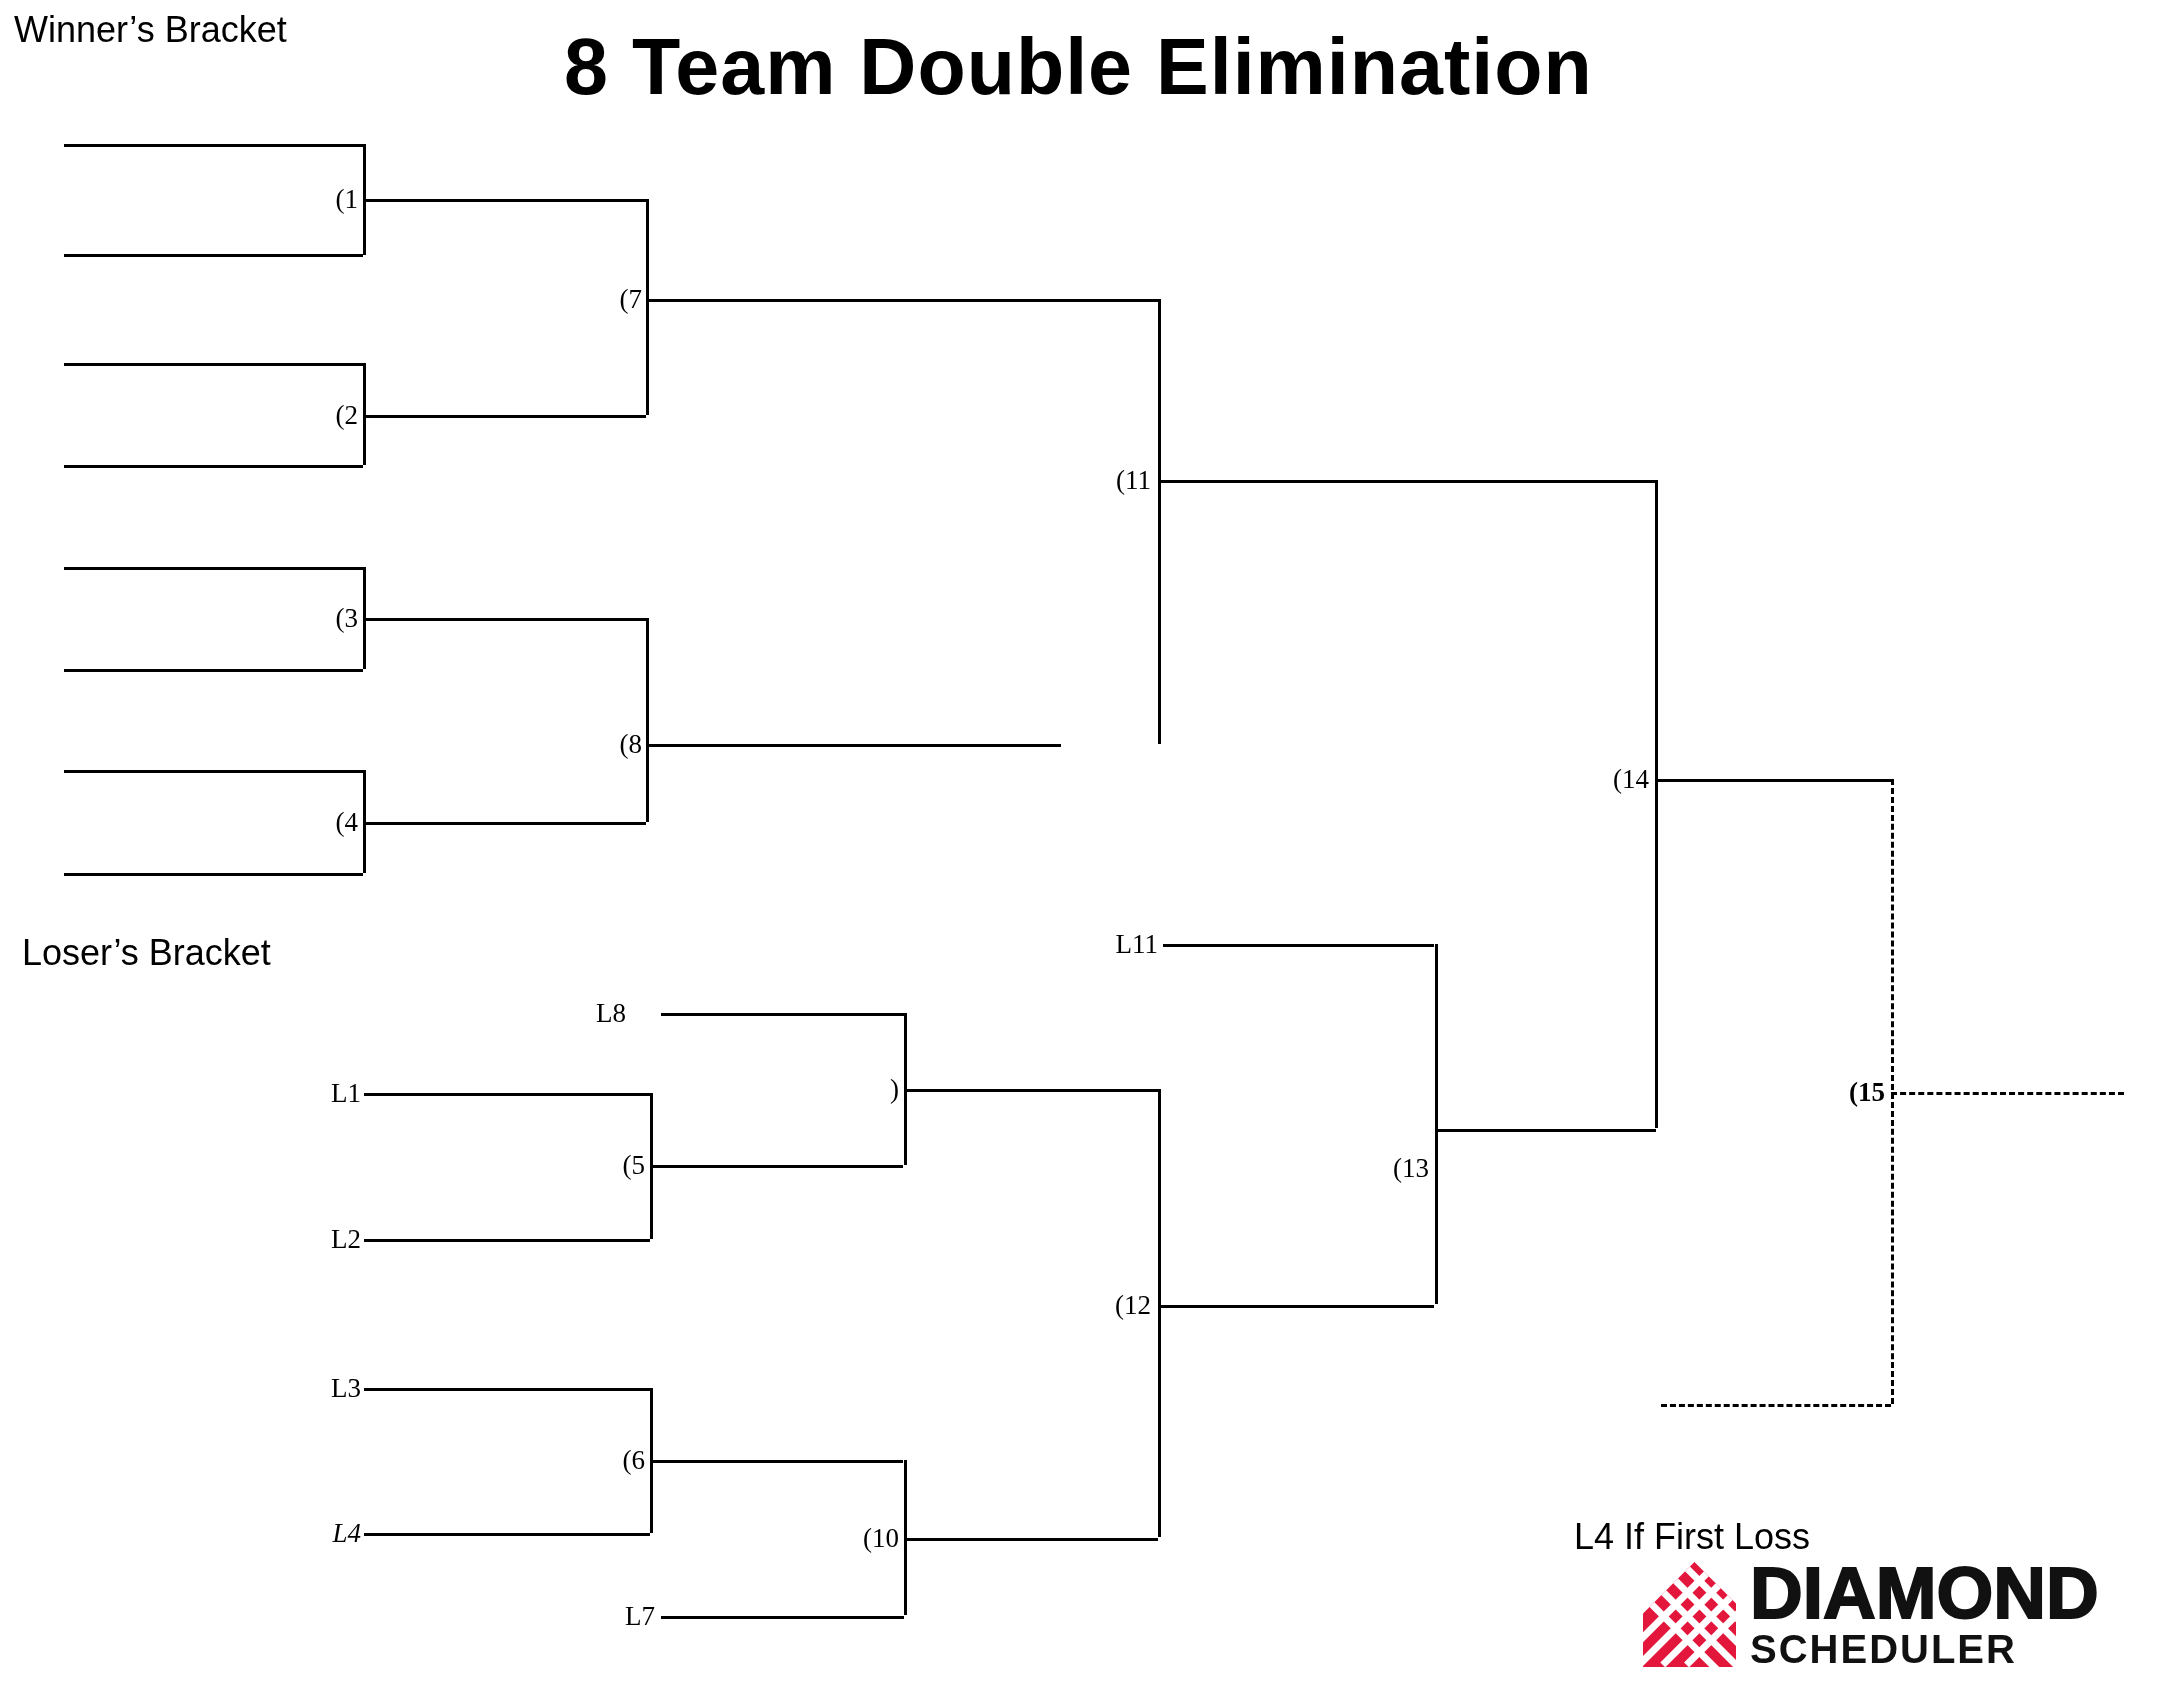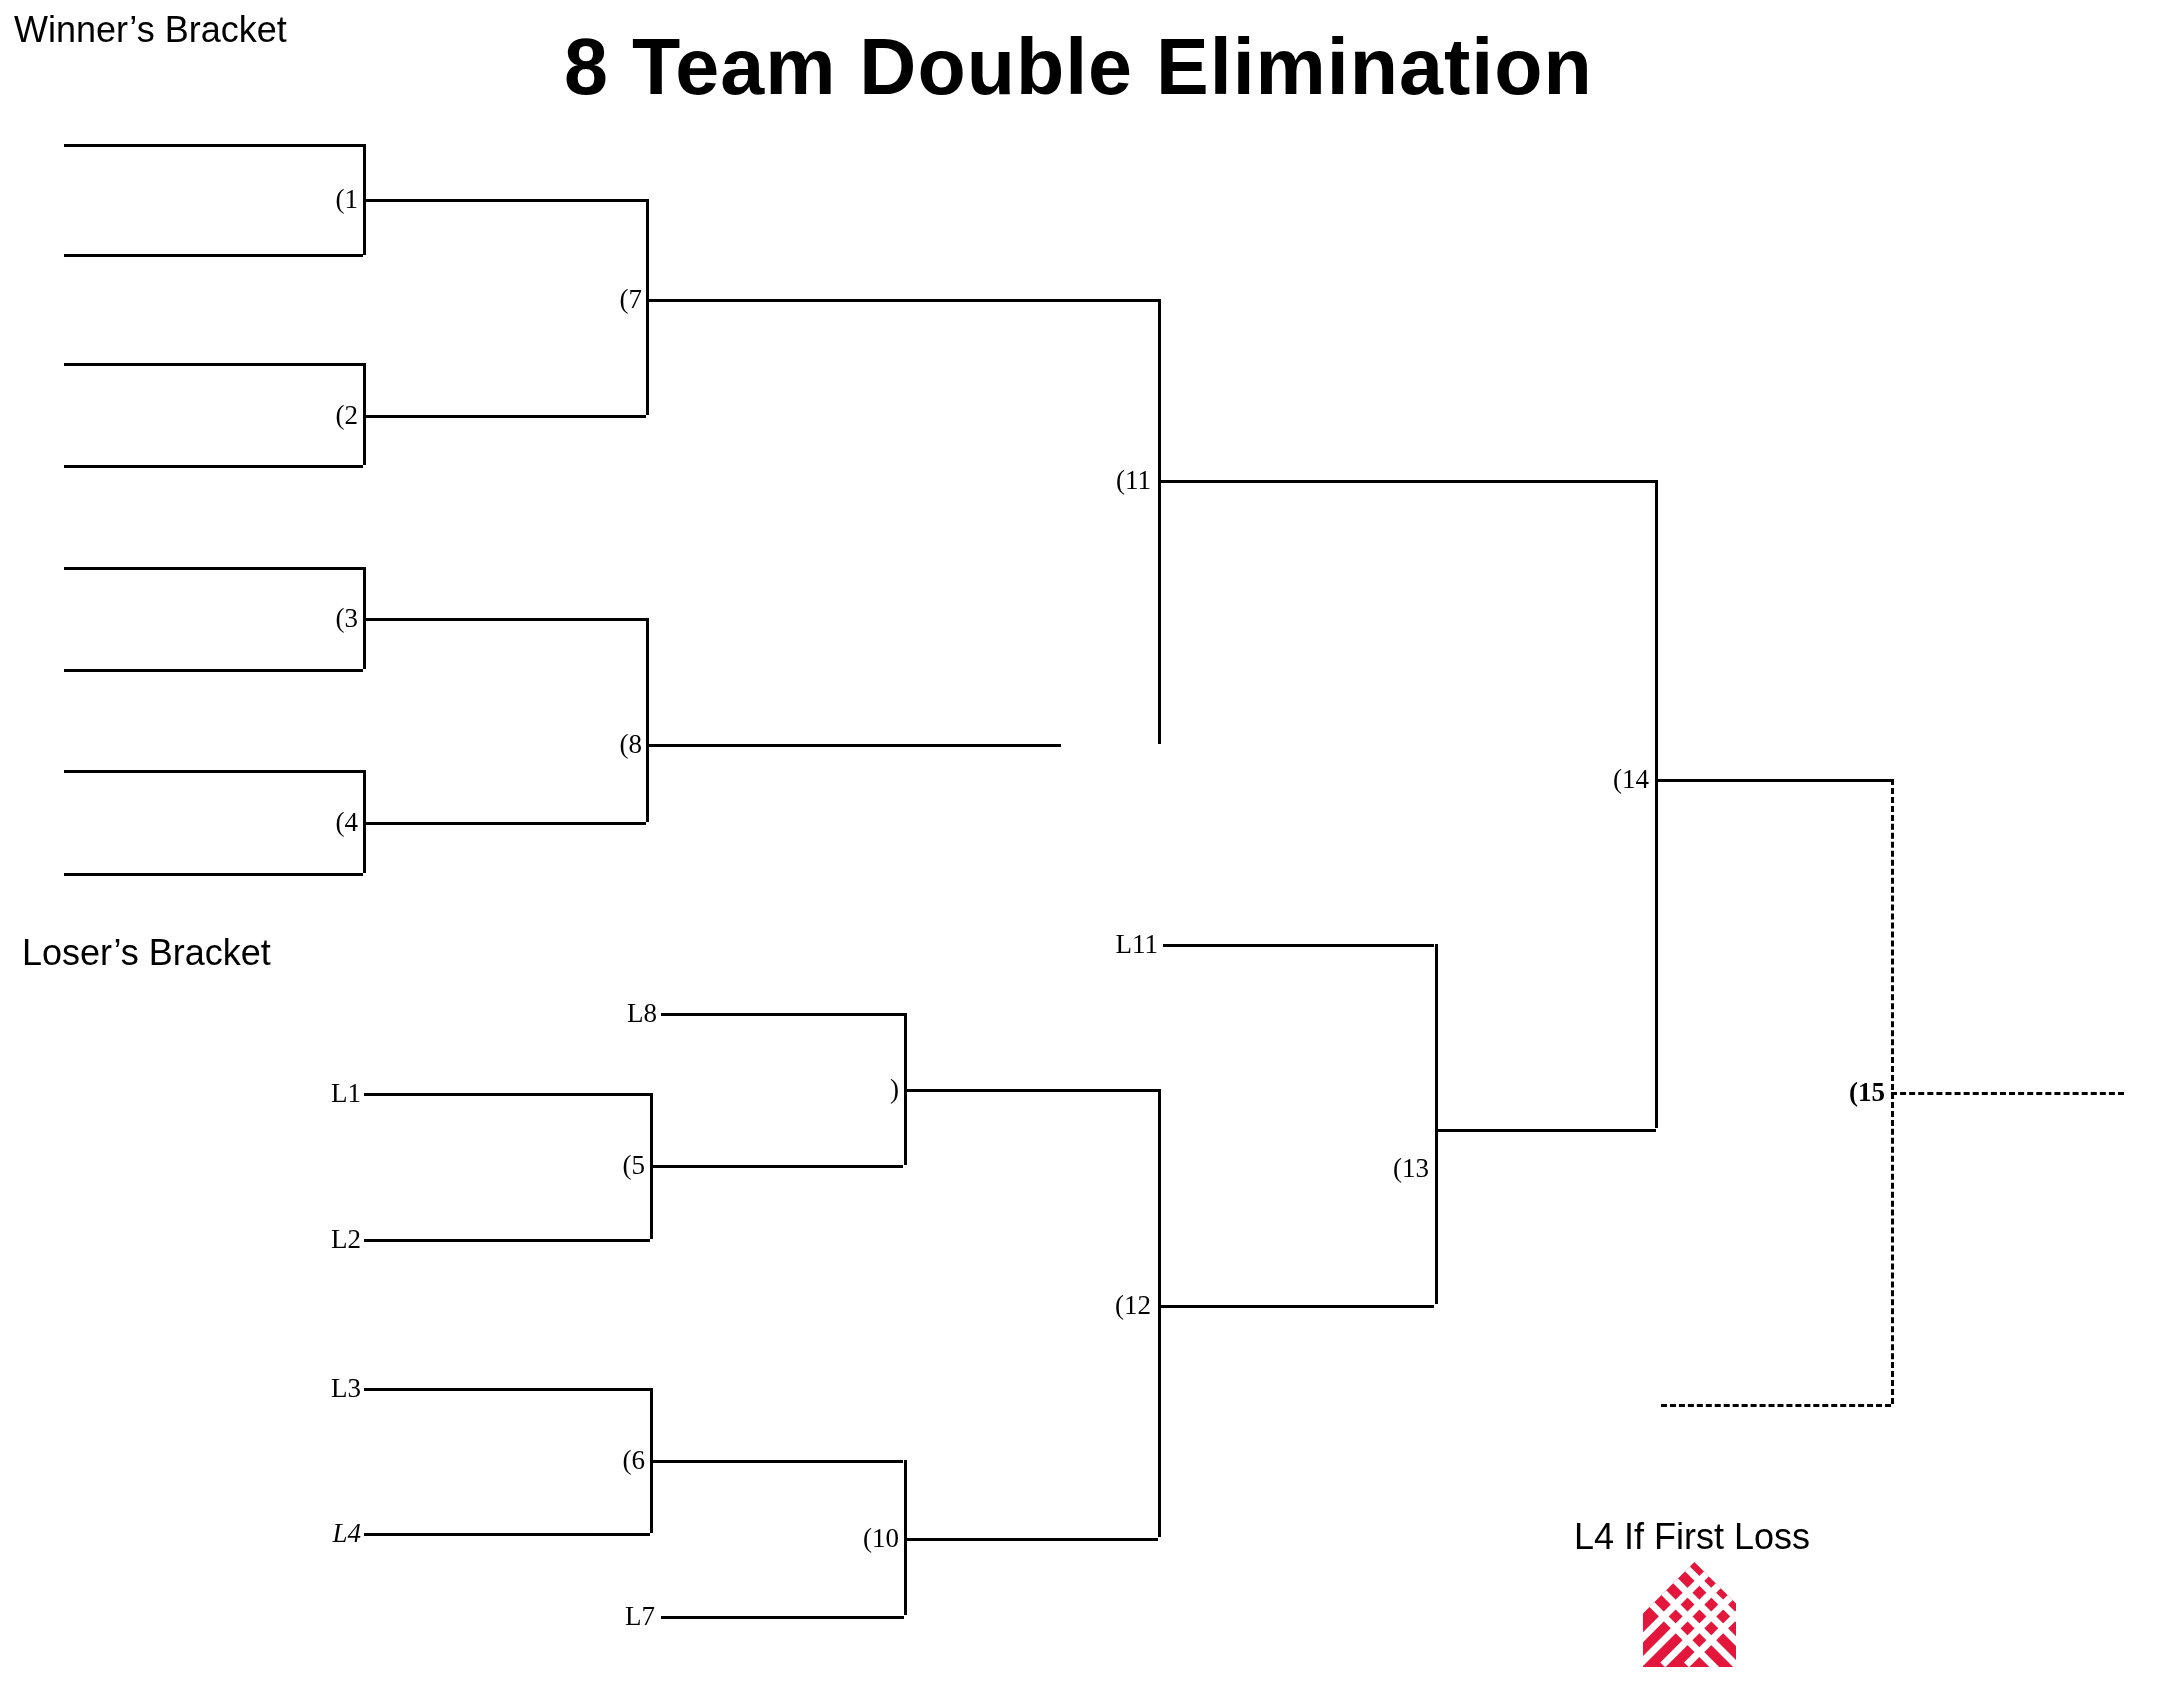--- a/index.html
+++ b/index.html
@@ -86,21 +86,21 @@
       <div class="lbl serif right" style="left: 358px; top: 415px;">(2</div>
       <div class="lbl serif right" style="left: 358px; top: 618px;">(3</div>
       <div class="lbl serif right" style="left: 358px; top: 822px;">(4</div>
       <div class="lbl serif right" style="left: 642px; top: 299px;">(7</div>
       <div class="lbl serif right" style="left: 642px; top: 744px;">(8</div>
       <div class="lbl serif right" style="left: 1151px; top: 480px;">(11</div>
       <div class="lbl serif right" style="left: 1649px; top: 779px;">(14</div>
       <div class="lbl serif right" style="left: 361px; top: 1093px;">L1</div>
       <div class="lbl serif right" style="left: 361px; top: 1239px;">L2</div>
       <div class="lbl serif right" style="left: 645px; top: 1165px;">(5</div>
-      <div class="lbl serif right" style="left: 657px; top: 1013px;">L8</div>
+      <div class="lbl serif right" style="left: 626px; top: 1013px;">L8</div>
       <div class="lbl serif right" style="left: 899px; top: 1089px;">)</div>
       <div class="lbl serif right" style="left: 361px; top: 1388px;">L3</div>
       <div class="lbl serif right" style="left: 361px; top: 1533px; font-style: italic;">L4</div>
       <div class="lbl serif right" style="left: 645px; top: 1460px;">(6</div>
       <div class="lbl serif right" style="left: 655px; top: 1616px;">L7</div>
       <div class="lbl serif right" style="left: 899px; top: 1538px;">(10</div>
       <div class="lbl serif right" style="left: 1151px; top: 1305px;">(12</div>
       <div class="lbl serif right" style="left: 1158px; top: 944px;">L11</div>
       <div class="lbl serif right" style="left: 1429px; top: 1129px; margin-top: 39px;">(13</div>
       <div class="lbl serif right" style="left: 1885px; top: 1092px; font-weight: bold;">(15</div>
@@ -120,15 +120,19 @@
         <line x1="-34" y1="0" x2="106" y2="140"></line>
         <line x1="-10" y1="0" x2="130" y2="140"></line>
         <line x1="14" y1="0" x2="154" y2="140"></line>
         <line x1="38" y1="0" x2="178" y2="140"></line>
         <line x1="-28" y1="104" x2="112" y2="-36"></line>
         <line x1="-4" y1="104" x2="136" y2="-36"></line>
         <line x1="20" y1="104" x2="160" y2="-36"></line>
         <line x1="44" y1="104" x2="184" y2="-36"></line>
       </g>
     </svg>
+    <div id="logo-text">
+      <div id="logo-brand" style="color: rgb(17, 17, 17); -webkit-text-stroke: 2px rgb(17, 17, 17);">DIAMOND</div>
+      <div id="logo-sub" style="color: rgb(17, 17, 17);">SCHEDULER</div>
+    </div>
   </div>
 </div>
 
 
 </body></html>

